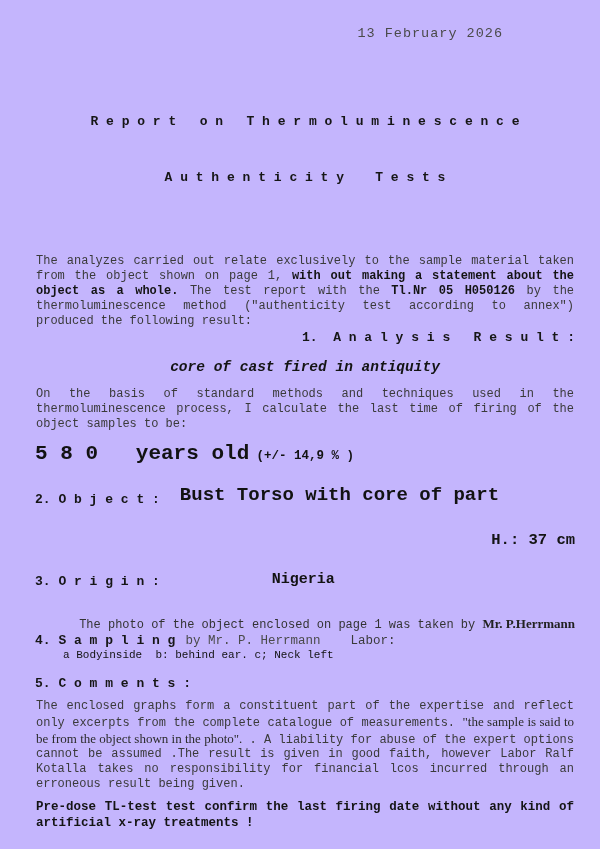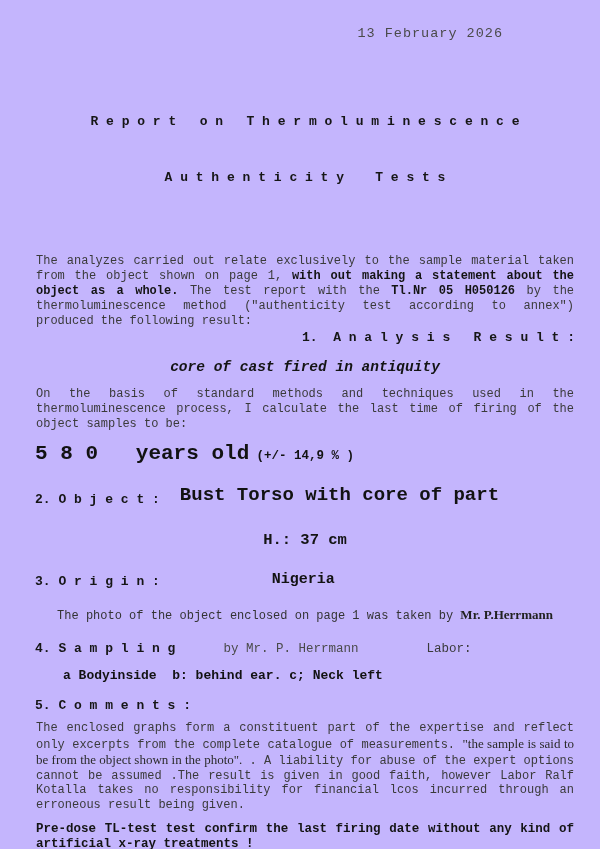--- a/index.html
+++ b/index.html
@@ -71,49 +71,48 @@
   .object-row{margin-top:17px;}
   .object-row .value-xl{
     margin-left:20px;
     font-weight:bold;
     color:#121212;
     font-size:19px;
     white-space:pre-wrap;
   }
   .height-line{
     margin-top:23px;
-    text-align:center;
+    text-align:right;
     font-weight:bold;
     color:#141414;
     font-size:15.5px;
     white-space:pre-wrap;
   }
   .origin-row{margin-top:21px;}
   .origin-row .value-lg{
     margin-left:112px;
     font-weight:bold;
     color:#121212;
     font-size:15px;
   }
-  .photo-line{margin-top:17px;text-align:center;}
+  .photo-line{margin-top:26px;text-align:right;}
   .photo-by{
     font-family:"Liberation Serif","DejaVu Serif",serif;
     font-weight:bold;
     font-size:13px;
     color:#222;
   }
-  .sampling-row{margin-top:17px;gap:38px;}
+  .sampling-row{}
   .sampling-row .by{margin-left:10px;color:#4a4a4a;font-size:12.5px;white-space:pre-wrap;}
   .sampling-row .togo{margin-left:30px;color:#3a3a3a;font-size:12.5px;}
   .points-line{
-    margin-top:11px;
     margin-left:28px;
-    font-weight:bold;
+    font-weight:normal;
     color:#121212;
-    font-size:13px;
+    font-size:11px;
     white-space:pre-wrap;
   }
   .s5-label{margin-top:13px;}
   .comments{margin-top:7px;line-height:1.22;}
   .predose{
     margin-top:9px;
     font-weight:bold;
     color:#141414;
     font-size:12.5px;
   }

